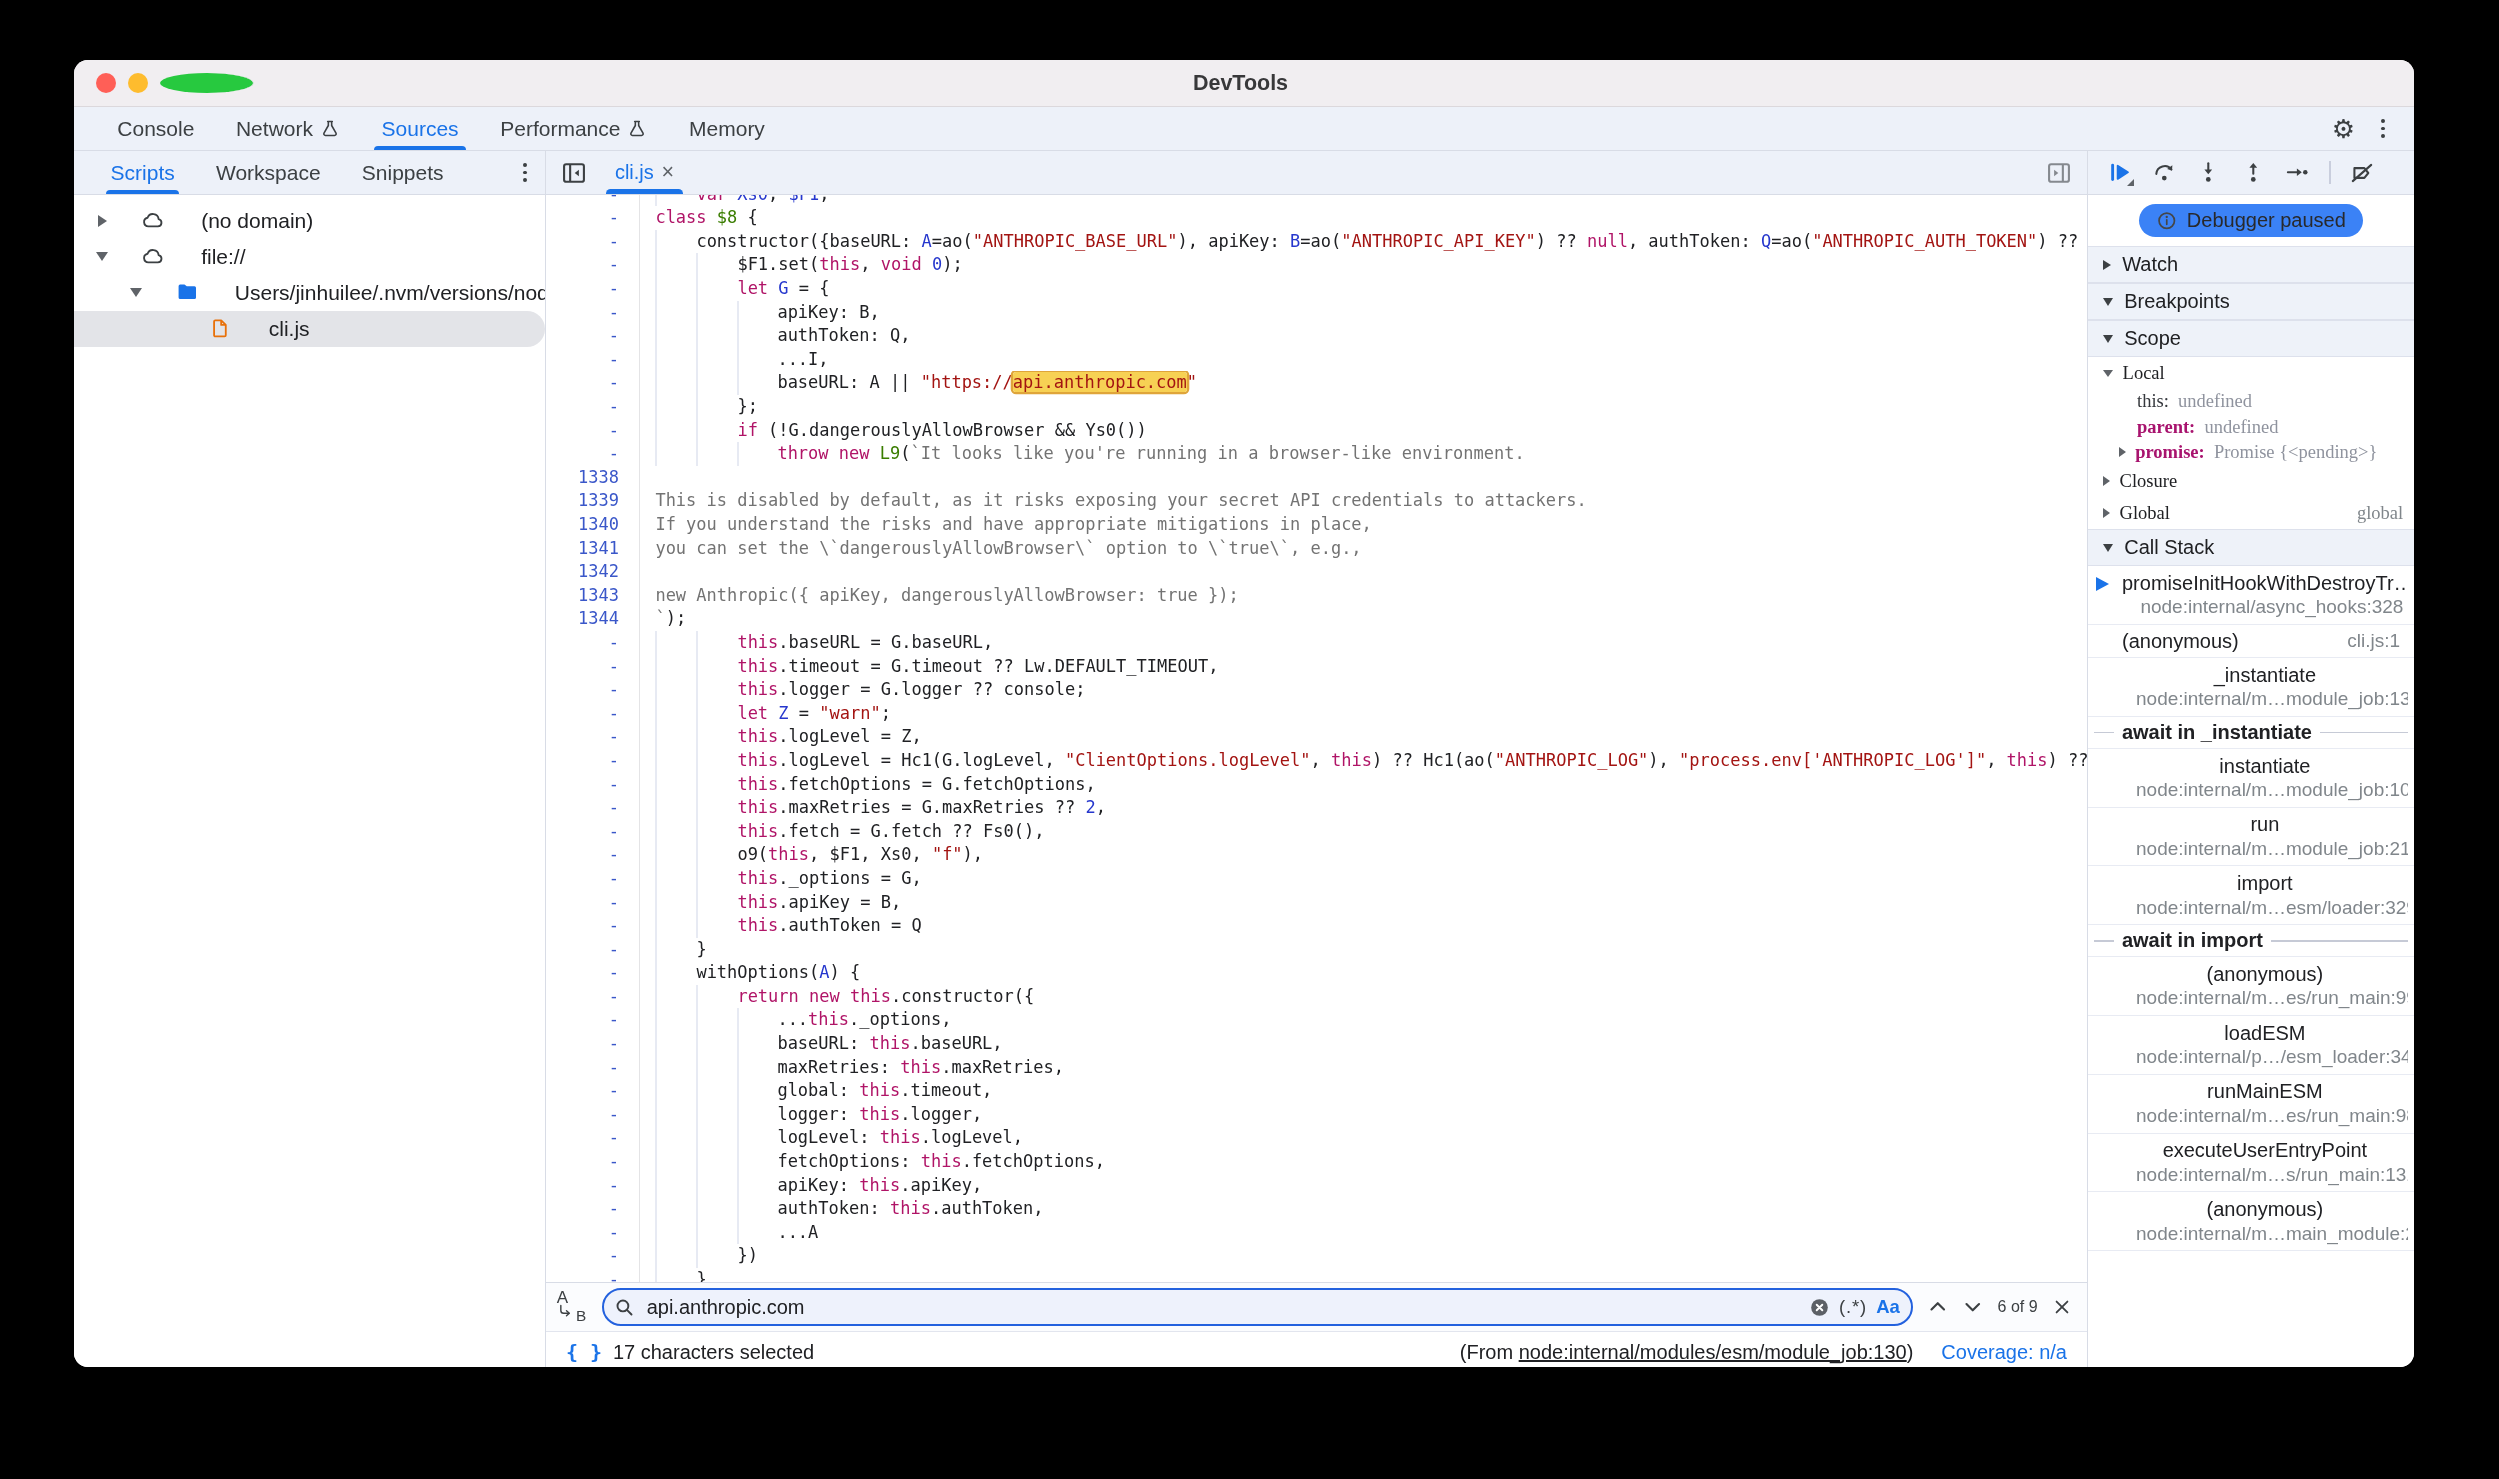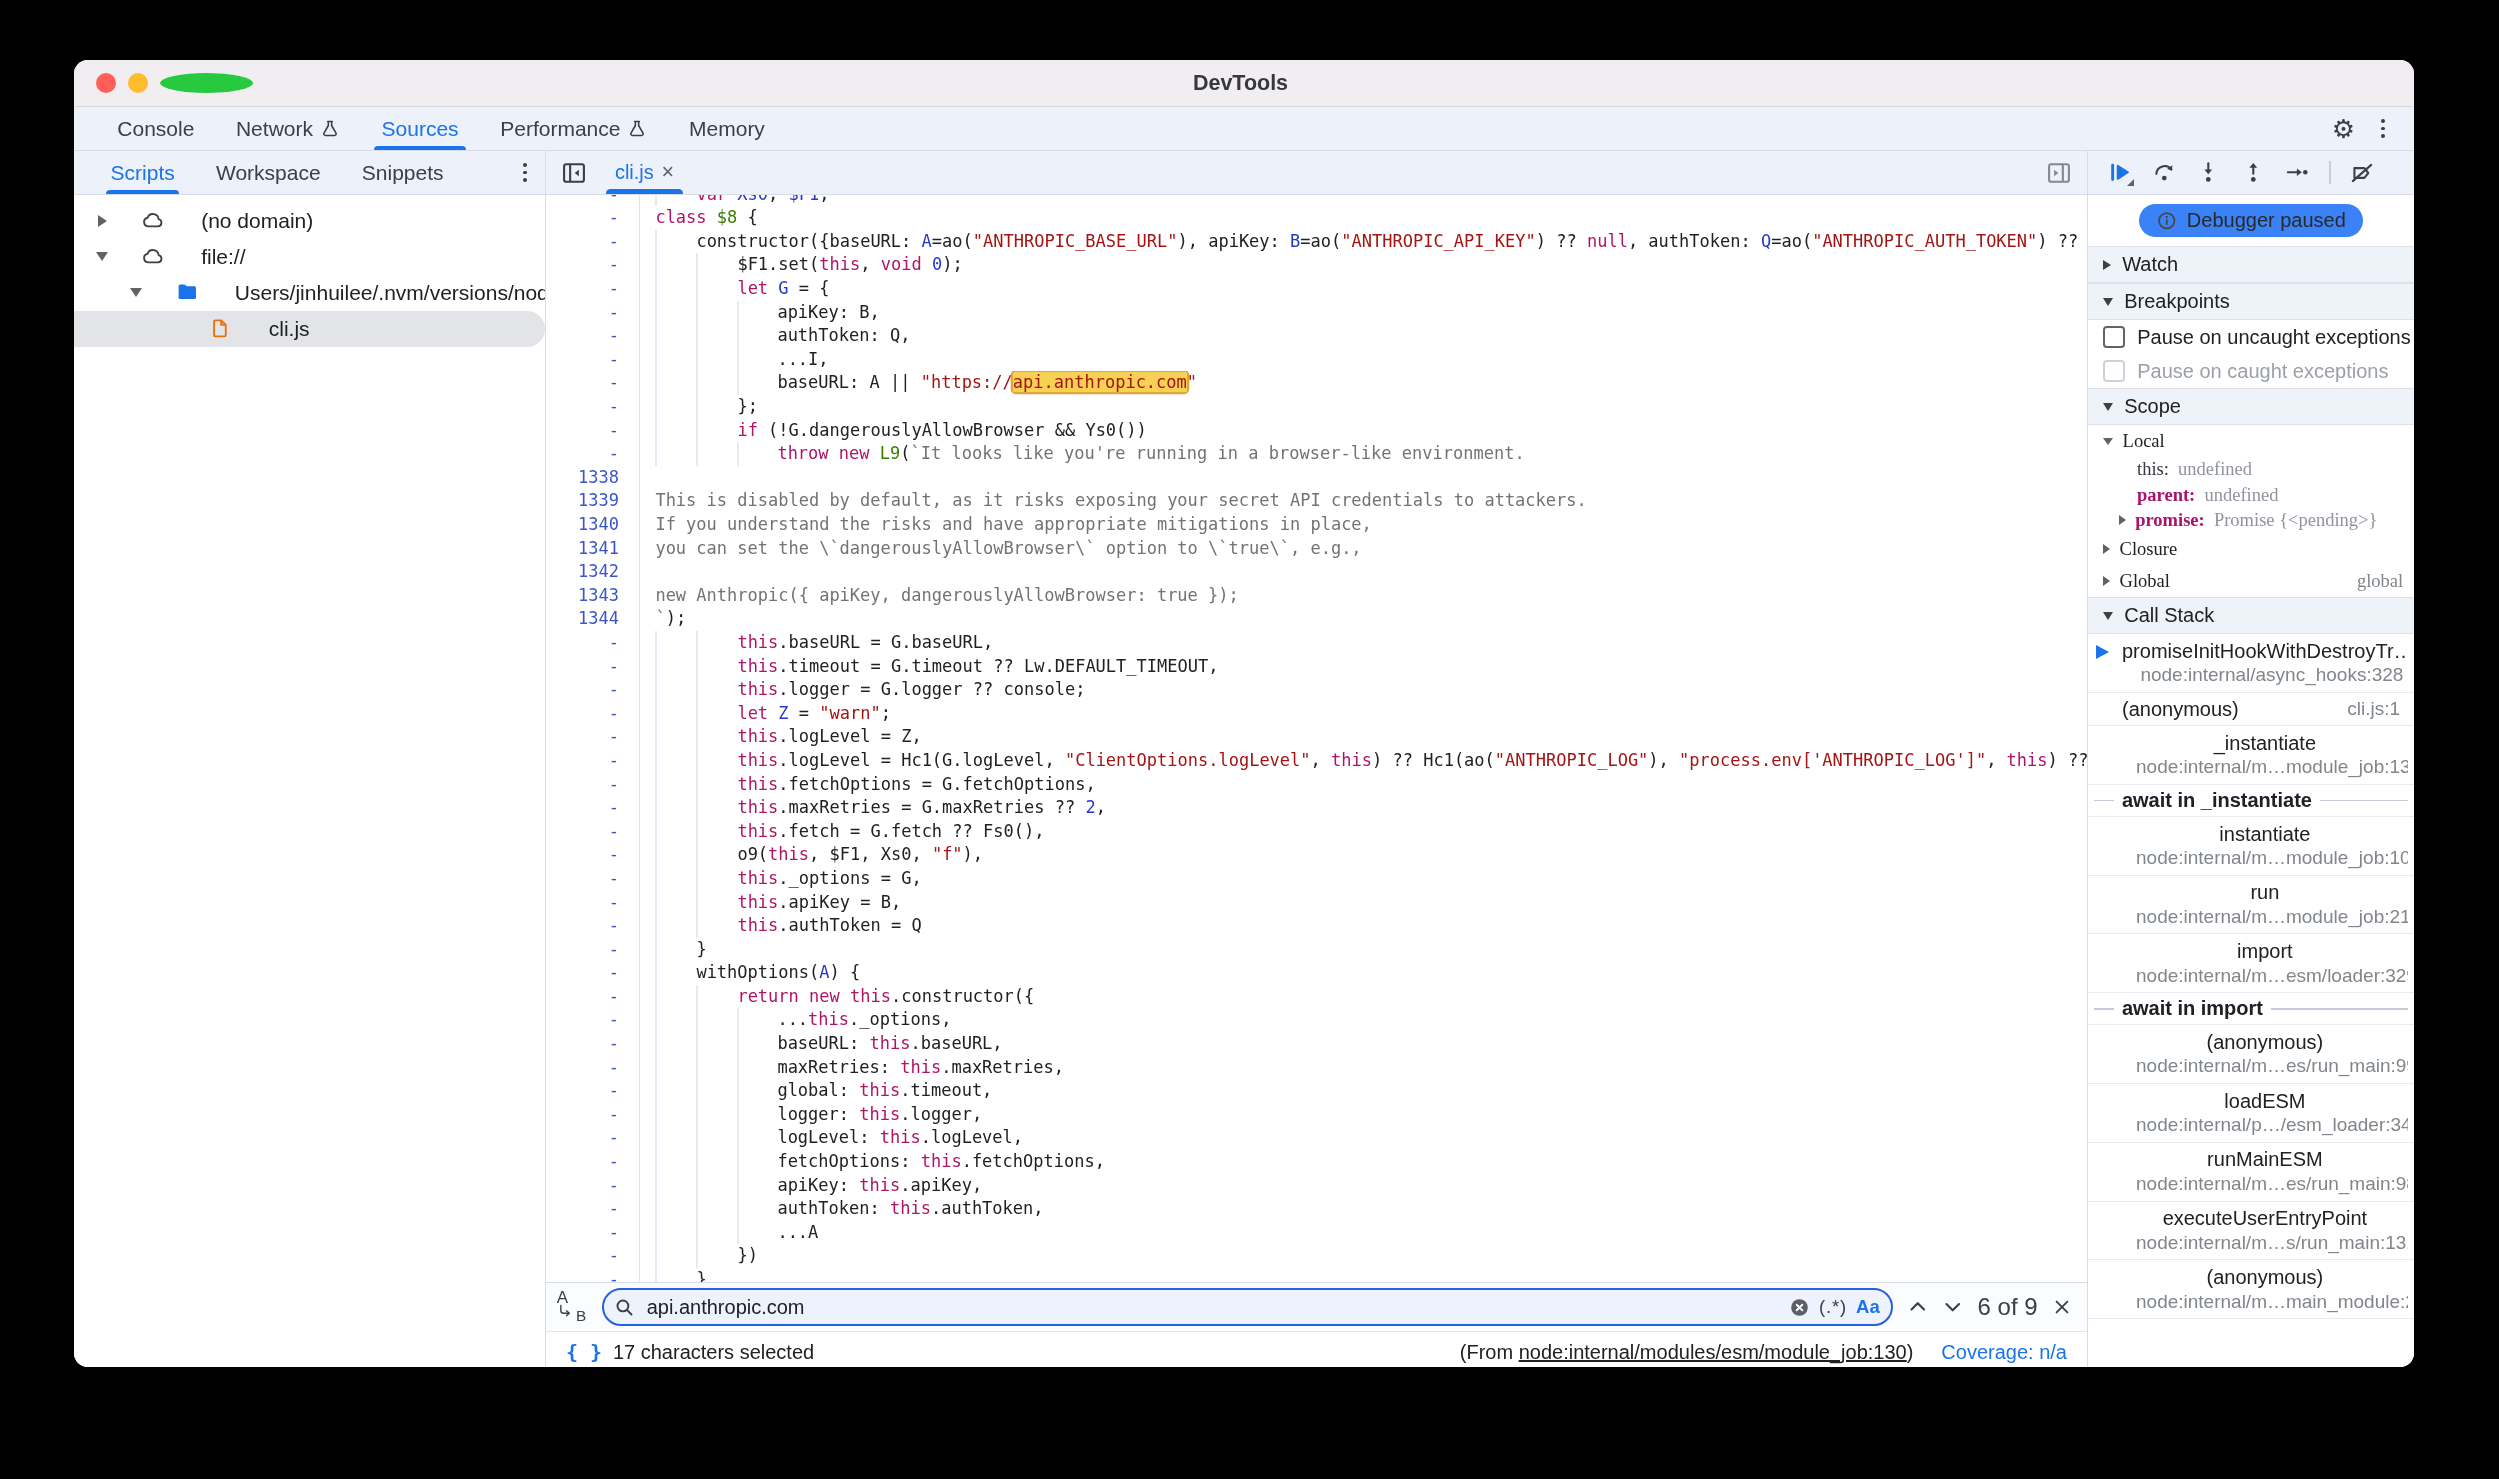--- a/index.html
+++ b/index.html
@@ -72,21 +72,21 @@
   .replaceic{width:34px;height:35px;position:relative;flex:none;}
   .replaceic .a{position:absolute;left:3.1px;top:-1.5px;font-size:17px;color:#3c4043;}
   .replaceic .b{position:absolute;right:1.5px;bottom:0px;font-size:15.4px;color:#3c4043;}
   .replaceic svg{position:absolute;left:4.6px;top:14px;}
   .sinput{flex:1;height:34px;border:2.3px solid #2361de;border-radius:20px;background:#eef2fc;
           display:flex;align-items:center;padding:0 10.8px;gap:9.2px;}
   .sinput input{flex:1;border:none;outline:none;background:transparent;font-size:20px;color:#202124;
                 font-family:"Liberation Sans","DejaVu Sans",sans-serif;}
   .regex{font-size:18.5px;color:#3c4043;letter-spacing:0.8px;}
   .casea{font-size:18.5px;color:#1a73e8;font-weight:700;}
-  .results{font-size:24px;color:#3c4043;white-space:nowrap;}
+  .results{font-size:16px;color:#3c4043;white-space:nowrap;}
   .icbtn{display:flex;align-items:center;justify-content:center;}
   
   .statusrow{height:40px;border-top:1.5px solid #e2e5ee;background:#fff;display:flex;align-items:center;
              padding:0 20px;gap:10.8px;font-size:20px;color:#202124;flex:none;}
   .braces{color:#1a73e8;font-weight:700;font-family:"DejaVu Sans Mono",monospace;font-size:20px;}
   .statusrow .right{margin-left:auto;display:flex;align-items:center;gap:28px;white-space:nowrap;}
   .fromlink{text-decoration:underline;color:#202124;}
   .covlink{color:#1a73e8;}
   
   .dbgbar{height:43px;background:#edf1f9;border-bottom:1.5px solid #d8dce6;display:flex;align-items:center;
@@ -580,30 +580,20 @@
 
         <div class="sech">
           <span class="arr arr-r"></span>
           <span>Watch</span>
         </div>
 
         <div class="sech">
           <span class="arr arr-d"></span>
           <span>Breakpoints</span>
         </div>
-        <div id="bp-list">
-            <div class="bprow">
-              <span class="cb"></span>
-              <span>Pause on uncaught exceptions</span>
-            </div>
-            <div class="bprow dis">
-              <span class="cb"></span>
-              <span>Pause on caught exceptions</span>
-            </div>
-          </div>
 
         <div class="sech">
           <span class="arr arr-d"></span>
           <span>Scope</span>
         </div>
         <div id="scope-list" class="scopelist">
             <div class="srow">
               <span class="arr arr-d"></span>
               <span>Local</span>
             </div>

